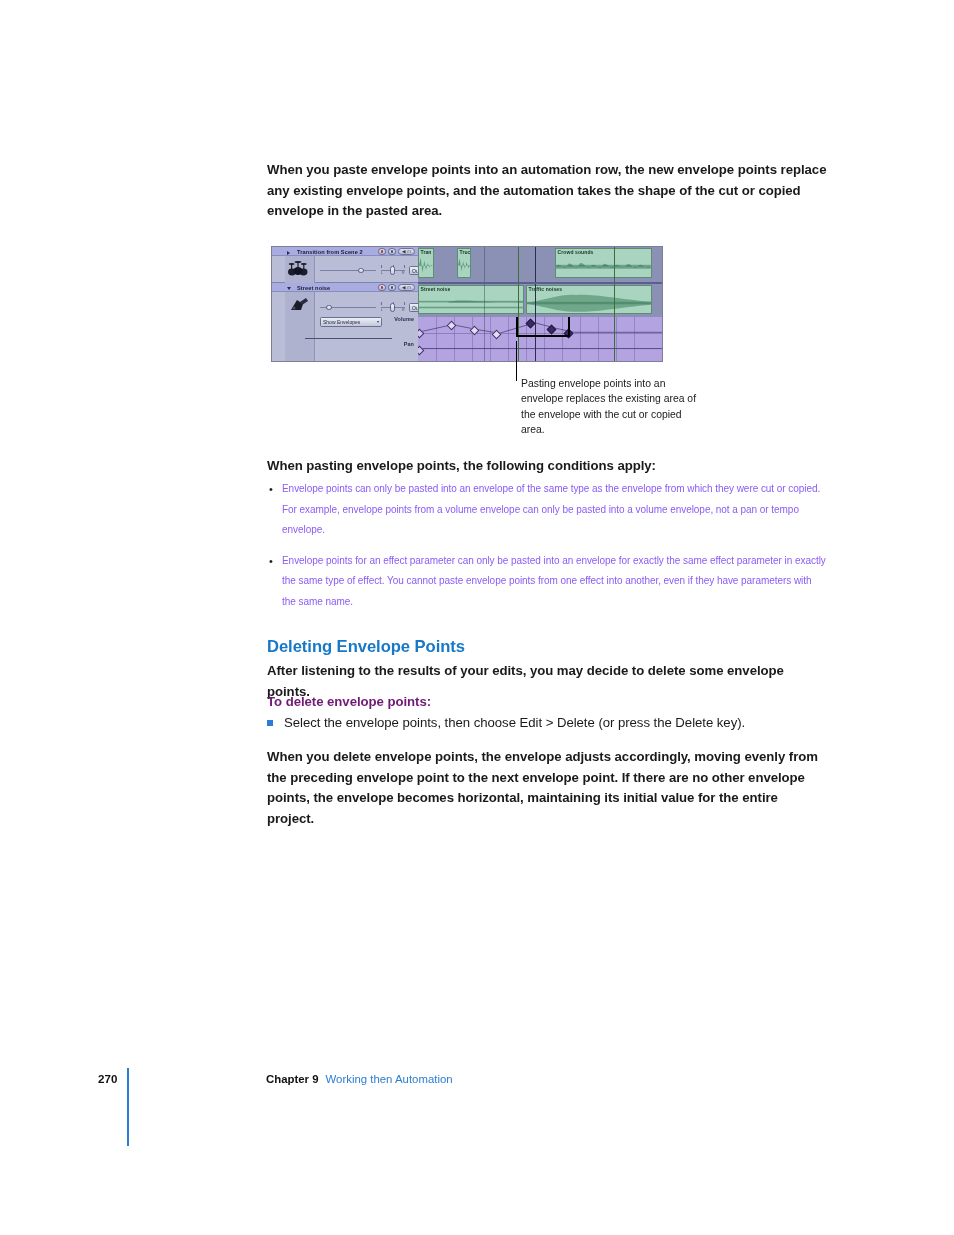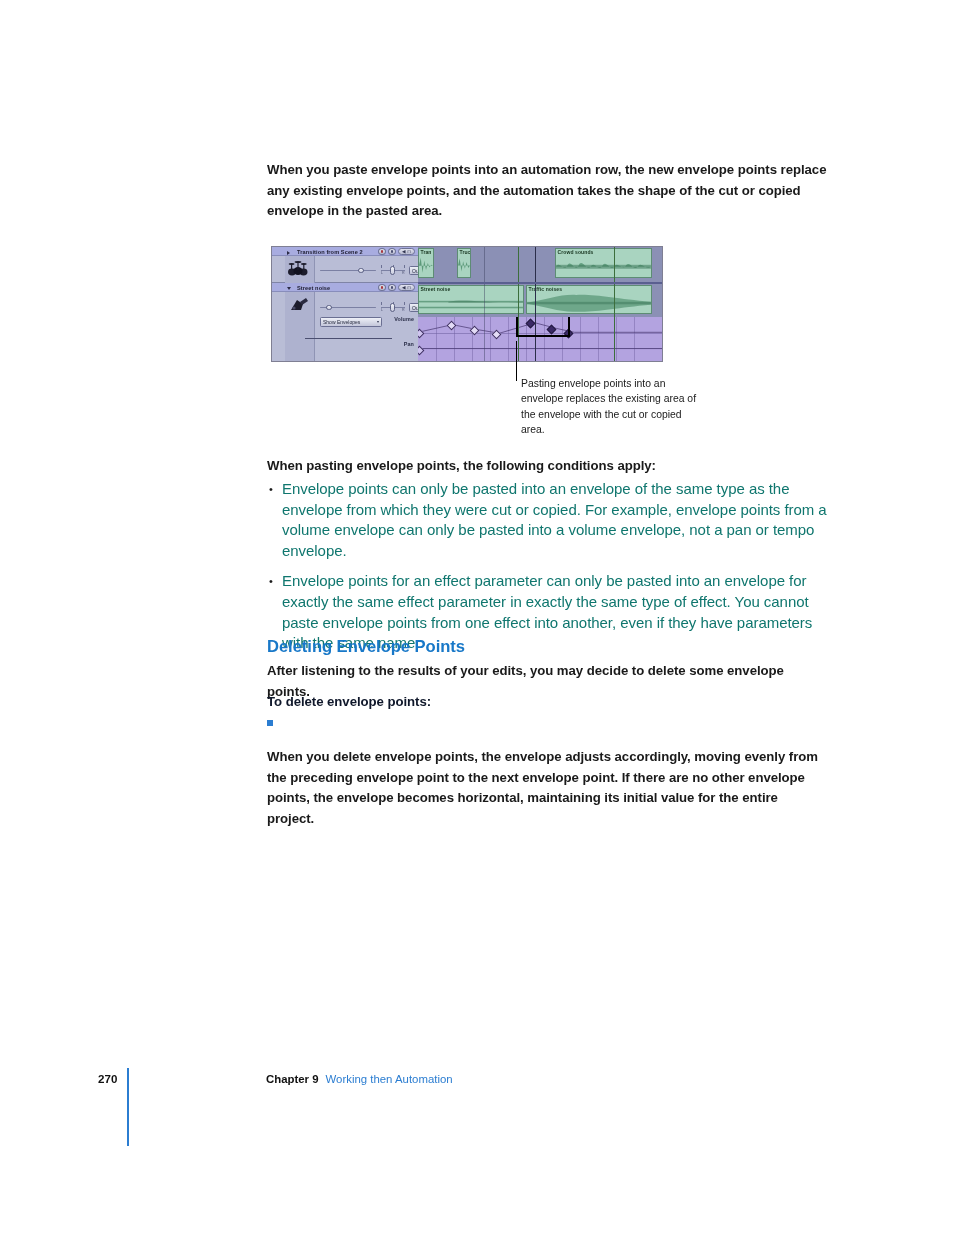--- a/index.html
+++ b/index.html
@@ -277,23 +277,23 @@
     width: 560px;
   }
   #bullet-list { top: 479px; }
   ul.b {
     list-style: none;
     margin: 0; padding: 0;
   }
   ul.b li {
     position: relative;
     padding-left: 15px;
-    font-size: 15px;
+    font-size: 10px;
     line-height: 20.6px;
-    color: #0f766e;
+    color: #8b5cf6;
     margin-bottom: 0px;
     letter-spacing: -0.05px;
   }
   ul.b li::before {
     content: "\2022";
     position: absolute;
     left: 2px; top: 0;
     color: #1a1a1a;
     font-size: 11px;
   }
@@ -311,21 +311,21 @@
   }
   #after-listening { top: 661px; }
 
   h3.task {
     position: absolute;
     left: 267px;
     top: 694px;
     margin: 0;
     font-size: 13.2px;
     font-weight: bold;
-    color: #0f172a;
+    color: #701a75;
     letter-spacing: -0.05px;
   }
 
   .step {
     position: absolute;
     left: 267px;
     top: 713px;
     width: 560px;
     padding-left: 17px;
     font-size: 13.2px;
@@ -593,20 +593,21 @@
   <h2 class="sect">Deleting Envelope Points</h2>
 
   <div class="col" id="after-listening">
     <p class="body">After listening to the results of your edits, you may decide to delete some envelope points.</p>
   </div>
 
   <h3 class="task">To delete envelope points:</h3>
 
   <div class="step">
     <span class="sq"></span>
+    <span>Select the envelope points, then choose Edit &gt; Delete (or press the Delete key).</span>
   </div>
 
   <div class="col" id="final-paragraph">
     <p class="body">When you delete envelope points, the envelope adjusts accordingly, moving evenly from the preceding envelope point to the next envelope point. If there are no other envelope points, the envelope becomes horizontal, maintaining its initial value for the entire project.</p>
   </div>
 
   <div class="footer-rule"></div>
   <div class="folio">270</div>
   <div class="footer-text">
     <span class="chap">Chapter 9</span><span class="ttl">Working then Automation</span>

